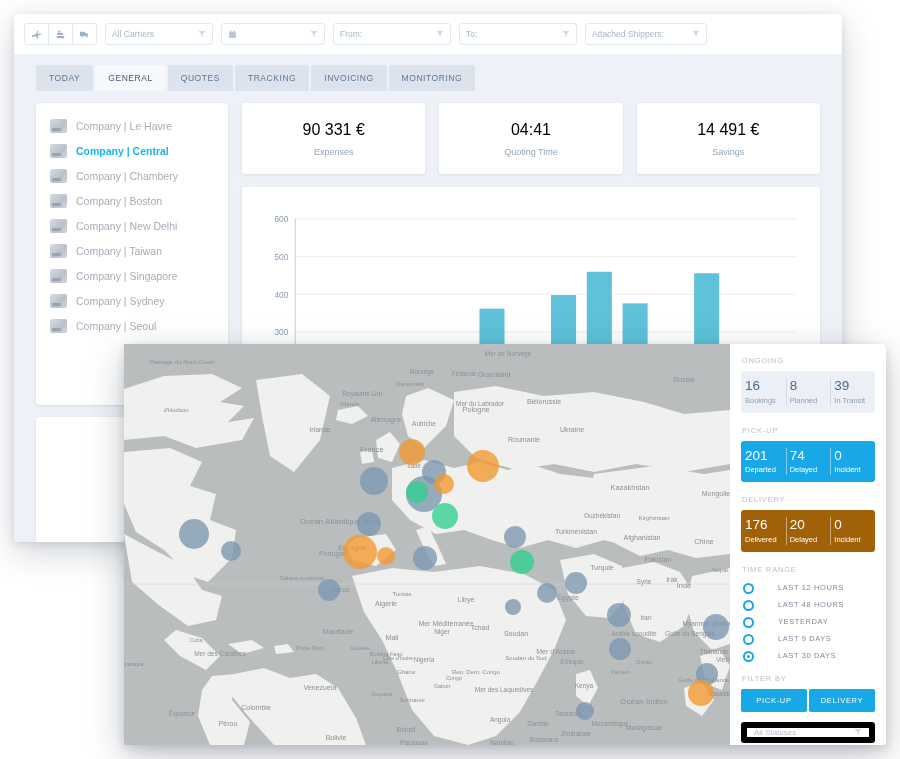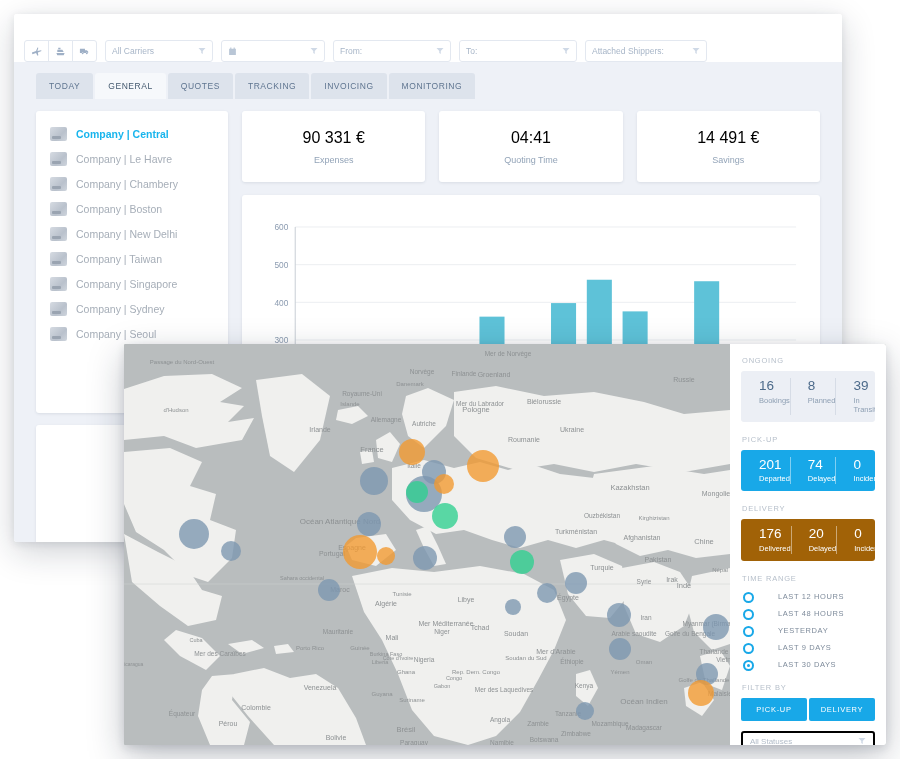--- a/index.html
+++ b/index.html
@@ -14,22 +14,22 @@
   
   .dash-window {
     position: absolute; left: 14px; top: 14px;
     width: 828px; height: 528px;
     background: #ffffff;
     border-radius: 3px;
     box-shadow: 0 10px 34px rgba(20,30,50,.20), 0 2px 8px rgba(20,30,50,.10);
     overflow: hidden;
   }
   .toolbar {
-    height: 48px; background:#ffffff;
-    display:flex; align-items:flex-end; gap:8px; padding: 0 10px;
+    height: 40px; background:#ffffff;
+    display:flex; align-items:center; gap:8px; padding: 0 10px;
   }
   .mode-group { display:flex; }
   .mode-btn {
     width:25px; height:22px; border:1px solid #e3e8f0; background:#fff;
     display:flex; align-items:center; justify-content:center;
     margin-left:-1px;
   }
   .mode-btn:first-child { margin-left:0; border-radius:3px 0 0 3px; }
   .mode-btn:last-child { border-radius:0 3px 3px 0; }
   .mode-btn svg { width:13px; height:11px; fill:#9fb0c6; }
@@ -116,21 +116,21 @@
   .map-area { position:relative; flex:1; overflow:hidden; background:#b9bdbe; }
   .map-area svg.basemap { position:absolute; left:0; top:0; width:606px; height:401px; }
   .mk { position:absolute; border-radius:50%; transform:translate(-50%,-50%); }
 
   .side-panel {
     width:156px; flex:0 0 156px; background:#fff; padding:12px 11px 0 11px;
     overflow:hidden;
   }
   .sec-title { font-size:7.5px; letter-spacing:.8px; color:#b6bfca; margin:0 0 6px 1px; }
   .stat-strip { display:flex; border-radius:3px; overflow:hidden; margin-bottom:13px; }
-  .stat-cell { flex:1; padding:7px 0 8px 18px; position:relative; }
+  .stat-cell { flex:1; padding:7px 0 8px 4px; position:relative; }
   .stat-cell + .stat-cell:before{
     content:""; position:absolute; left:0; top:7px; bottom:7px; width:1px; background:rgba(255,255,255,.45);
   }
   .stat-n { font-size:13.5px; line-height:1.15; }
   .stat-l { font-size:7.5px; margin-top:2px; }
   .strip-ongoing { background:#eceff5; }
   .strip-ongoing .stat-n { color:#4d6customs; }
   .strip-ongoing .stat-n { color:#4d6party; }
   .strip-ongoing .stat-n { color:#4c6a8a; }
   .strip-ongoing .stat-l { color:#8fa0b4; }
@@ -150,21 +150,21 @@
     border-radius:50%; background:#18a8e8;
   }
   .radio-lab { font-size:7.5px; letter-spacing:.6px; color:#7e8b9b; }
 
   .filter-btns { display:flex; gap:2px; margin-bottom:10px; }
   .fbtn {
     flex:1; background:#18a8e8; color:#fff; text-align:center;
     font-size:7.5px; letter-spacing:.7px; padding:7px 0; border-radius:2px;
   }
   .status-sel {
-    height:21px; border:2px solid #000000; border-radius:3px;
+    height:21px; border:6px solid #000000; border-radius:3px;
     display:flex; align-items:center; padding:0 7px;
     font-size:8px; color:#b2bcc8;
   }
   .status-sel .fnote{ flex:1; }
 </style>
 </head>
 <body>
 
 <div id="stage">
 
@@ -246,27 +246,27 @@
         <div class="tab">QUOTES</div>
         <div class="tab">TRACKING</div>
         <div class="tab">INVOICING</div>
         <div class="tab">MONITORING</div>
       </div>
 
     <div class="dash-body">
 
       <div style="flex:0 0 192px;">
         <div class="company-card" id="company-list">
+            <div class="company-row">
+              <div class="thumb"></div>
+              <div class="company-name">Company | Le Havre</div>
+            </div>
             <div class="company-row selected">
               <div class="thumb"></div>
               <div class="company-name">Company | Central</div>
-            </div>
-            <div class="company-row">
-              <div class="thumb"></div>
-              <div class="company-name">Company | Le Havre</div>
             </div>
             <div class="company-row">
               <div class="thumb"></div>
               <div class="company-name">Company | Chambery</div>
             </div>
             <div class="company-row">
               <div class="thumb"></div>
               <div class="company-name">Company | Boston</div>
             </div>
             <div class="company-row">

